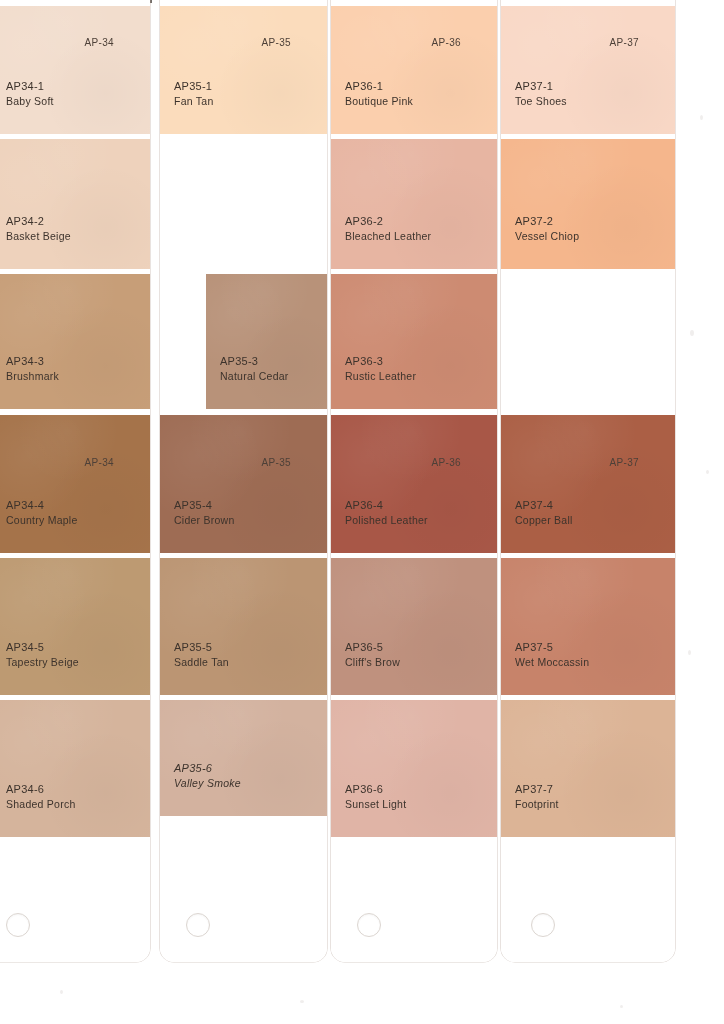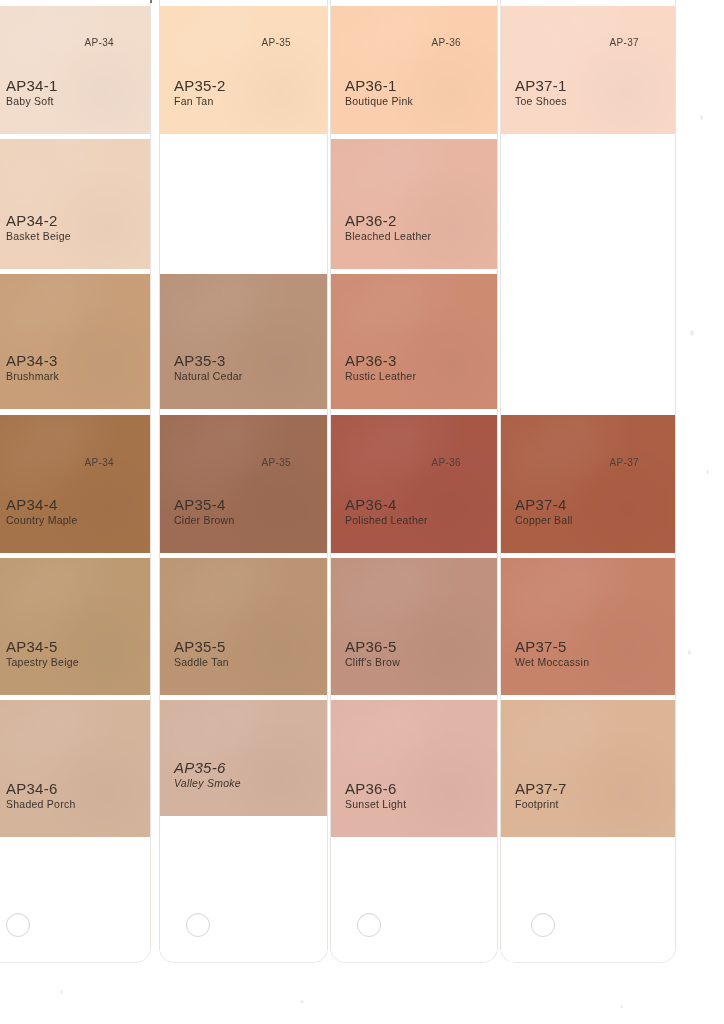--- a/index.html
+++ b/index.html
@@ -79,21 +79,21 @@
   }
 
   .chip-labels {
     position: absolute;
     left: 14px;
     bottom: 26px;
     line-height: 14.5px;
     white-space: nowrap;
   }
   .chip-code {
-    font-size: 15px;
+    font-size: 11px;
     letter-spacing: 0.25px;
     color: #3d332c;
   }
   .chip-name {
     font-size: 10.5px;
     letter-spacing: 0.25px;
     color: #3d332c;
   }
 
   
@@ -186,25 +186,25 @@
     <div class="card-tab" style="top:837px;height:125px;">
       <div class="punch-hole" style="left:14px;top:76px;"></div>
     </div>
   </div>
 
   <div class="chip-card col-2">
     <div class="swatch" style="top:6px;height:128px;">
       <div class="swatch-inner" style="background-color: rgb(251, 220, 188);"></div>
       <span class="family-code">AP-35</span>
       <div class="chip-labels">
-        <div class="chip-code">AP35-2</div>
+        <div class="chip-code">AP35-1</div>
         <div class="chip-name">Fan Tan</div>
       </div>
     </div>
-    <div class="swatch" style="top:274px;height:135px;">
+    <div class="swatch" style="top:274px;height:135px;margin-left:46px;">
       <div class="swatch-inner" style="background-color: rgb(184, 146, 121);"></div>
       <div class="chip-labels">
         <div class="chip-code">AP35-3</div>
         <div class="chip-name">Natural Cedar</div>
       </div>
     </div>
     <div class="swatch" style="top:415px;height:138px;">
       <div class="swatch-inner" style="background-color: rgb(158, 108, 84);"></div>
       <span class="family-code" style="top:42px;">AP-35</span>
       <div class="chip-labels">
@@ -281,20 +281,27 @@
     </div>
   </div>
 
   <div class="chip-card col-4">
     <div class="swatch" style="top:6px;height:128px;">
       <div class="swatch-inner" style="background-color: rgb(249, 216, 198);"></div>
       <span class="family-code">AP-37</span>
       <div class="chip-labels">
         <div class="chip-code">AP37-1</div>
         <div class="chip-name">Toe Shoes</div>
+      </div>
+    </div>
+    <div class="swatch" style="top:139px;height:130px;">
+      <div class="swatch-inner" style="background-color: rgb(245, 182, 140);"></div>
+      <div class="chip-labels">
+        <div class="chip-code">AP37-2</div>
+        <div class="chip-name">Vessel Chiop</div>
       </div>
     </div>
     <div class="swatch" style="top:415px;height:138px;">
       <div class="swatch-inner" style="background-color: rgb(171, 95, 69);"></div>
       <span class="family-code" style="top:42px;">AP-37</span>
       <div class="chip-labels">
         <div class="chip-code">AP37-4</div>
         <div class="chip-name">Copper Ball</div>
       </div>
     </div>

